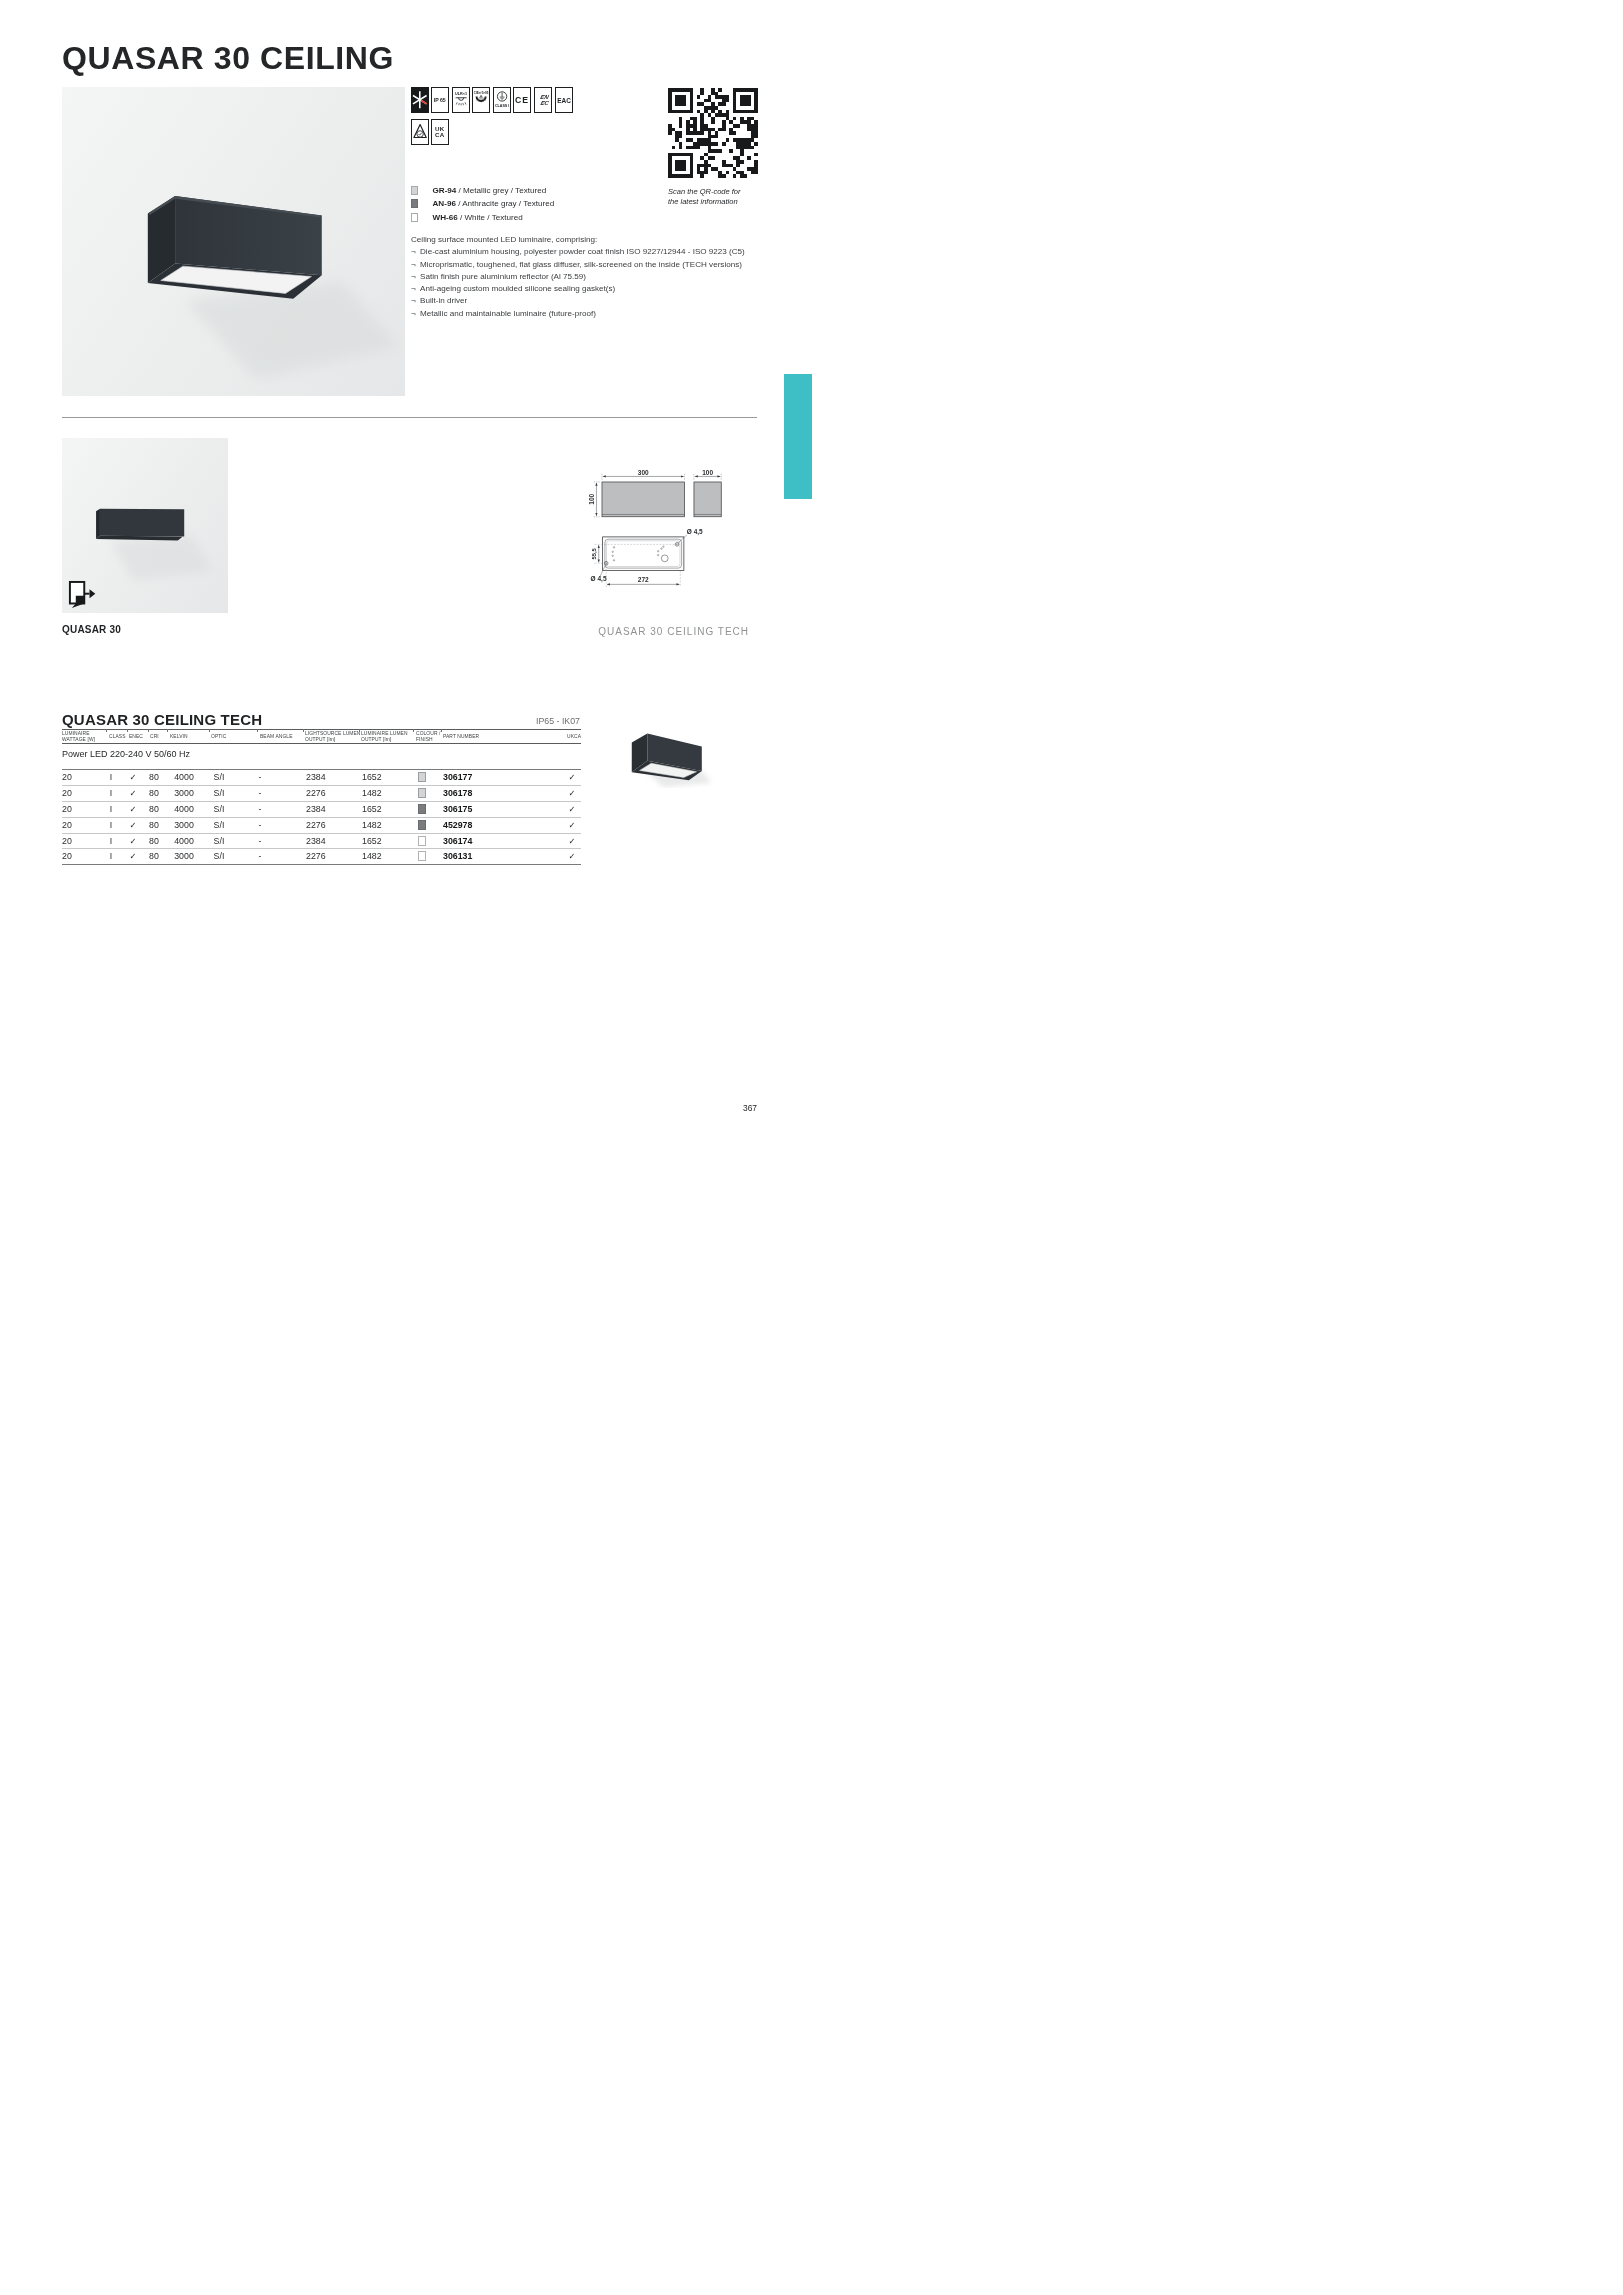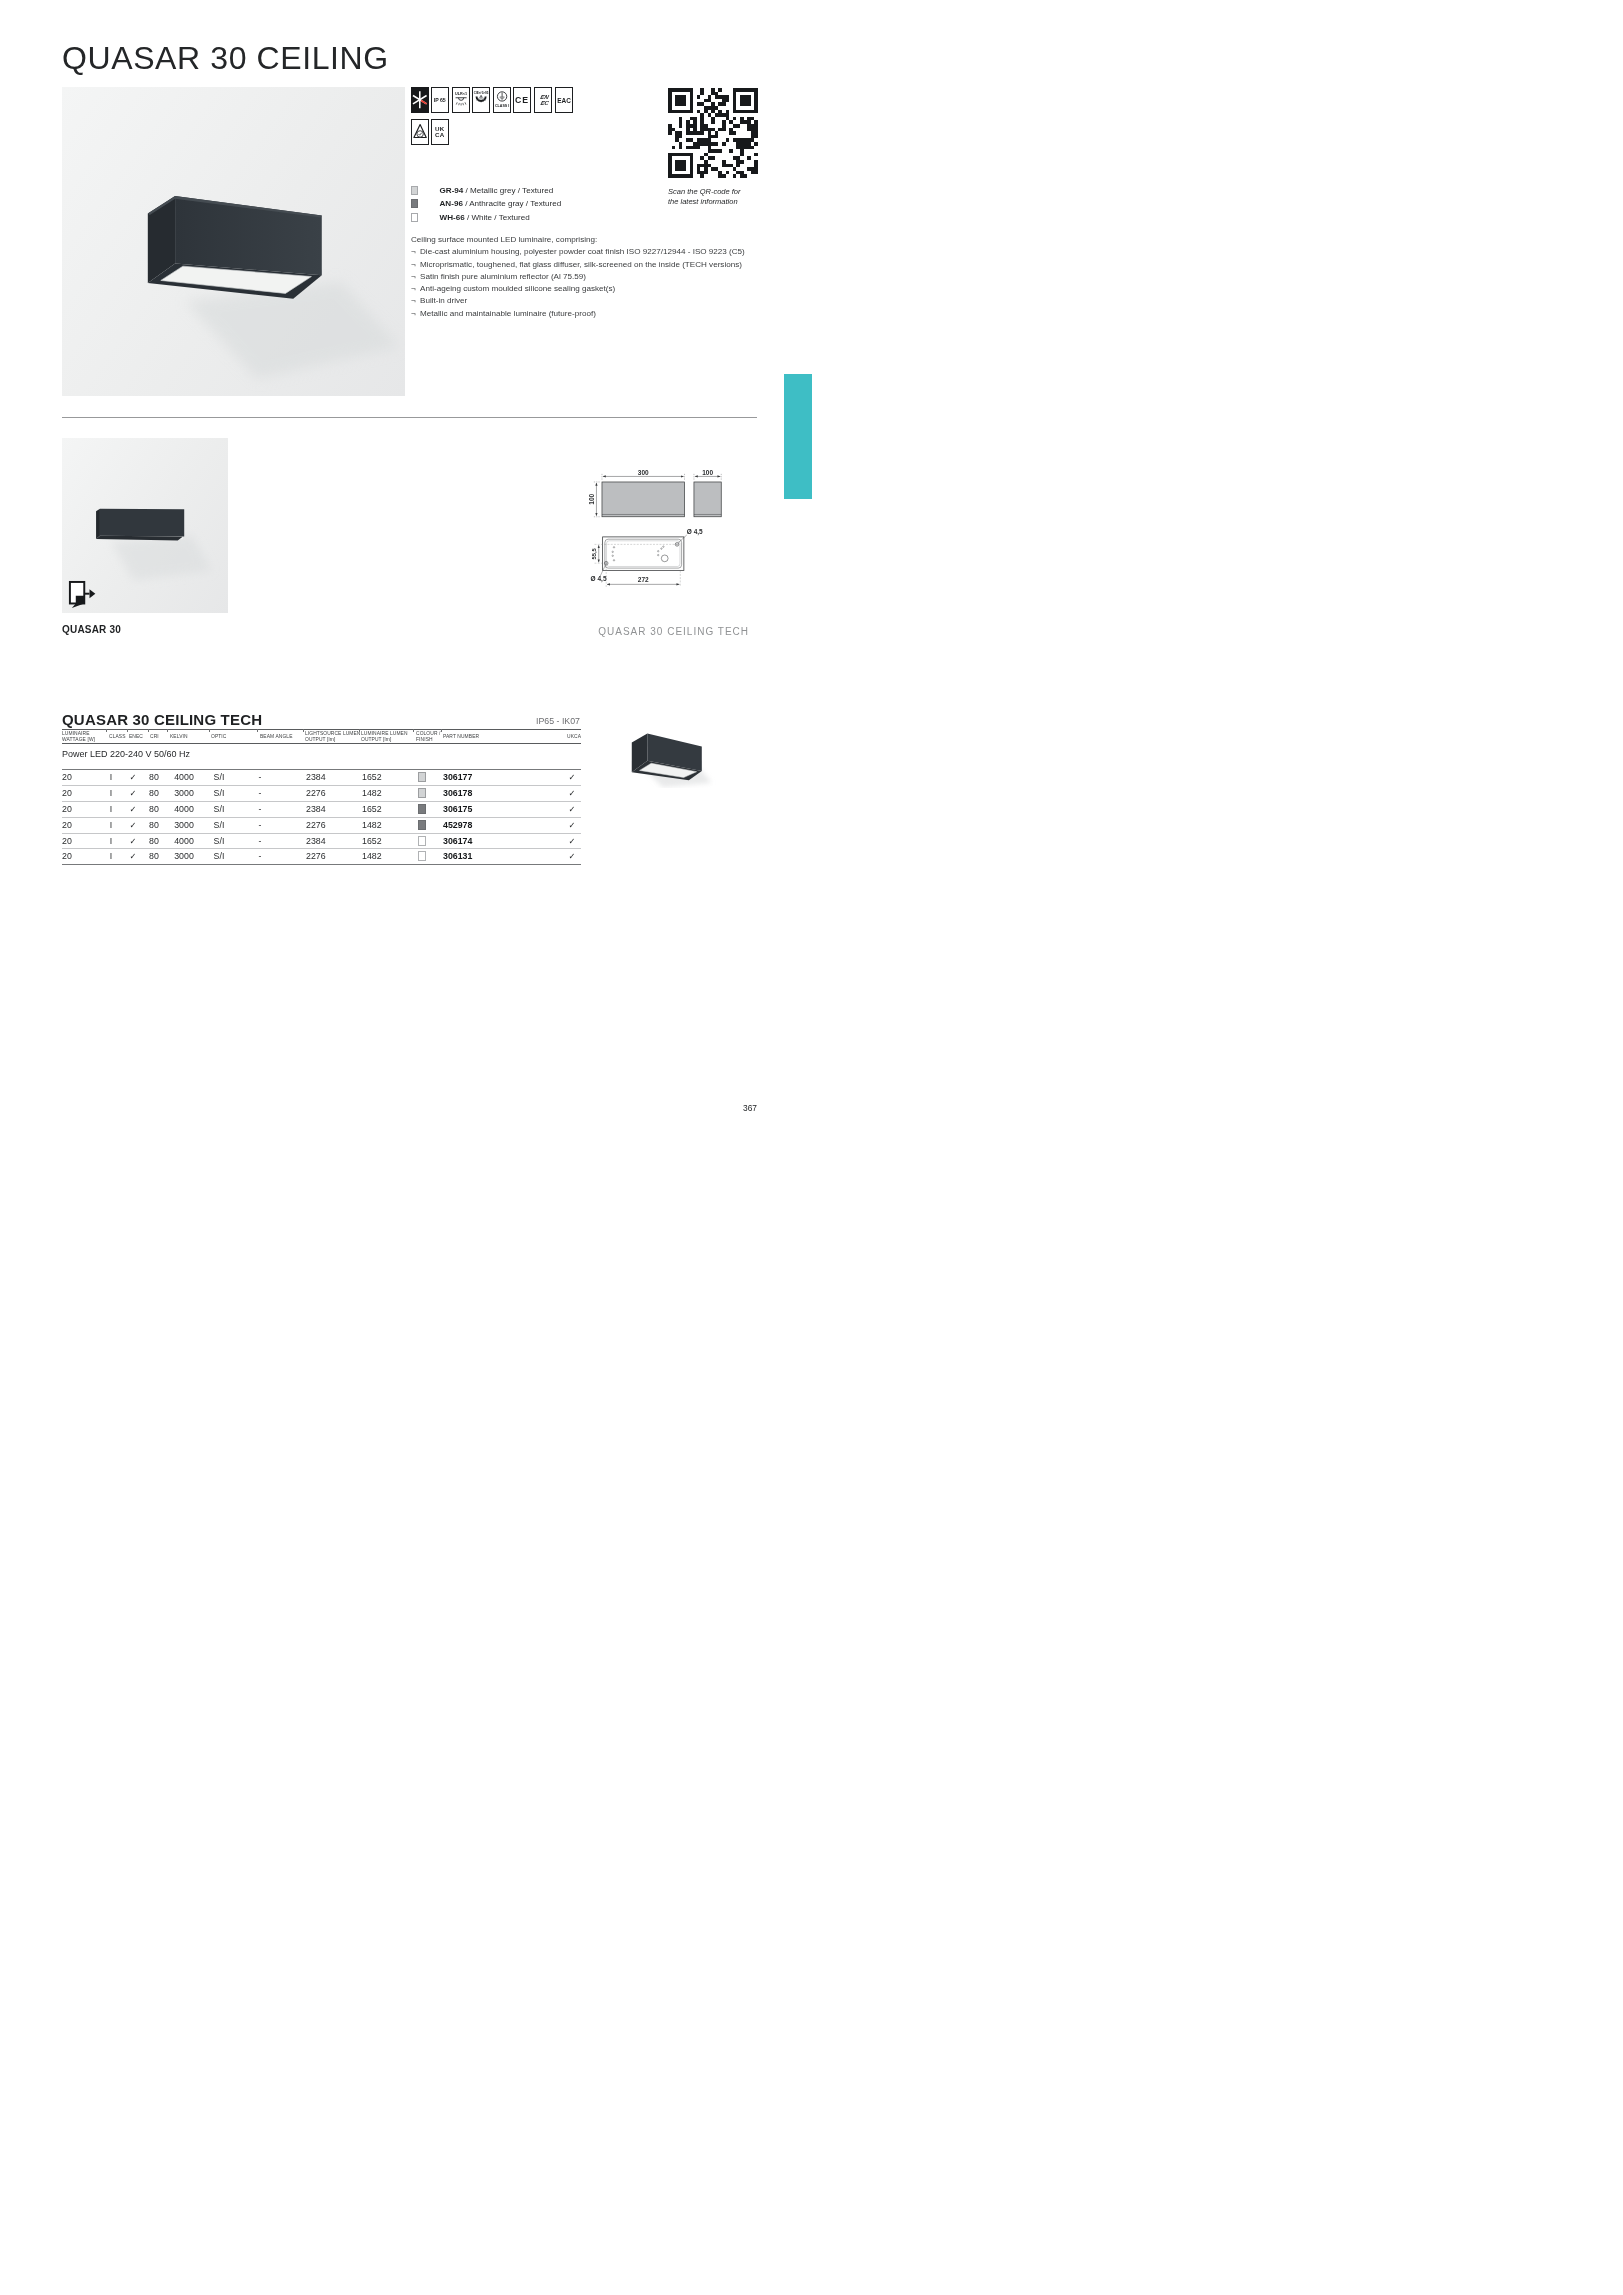--- a/index.html
+++ b/index.html
@@ -1,38 +1,38 @@
 <!DOCTYPE html>
 <html style="font-size:10.4px"><head>
 <meta charset="utf-8">
 <style>
   html,body{margin:0;padding:0;background:#ffffff;}
   .page{position:relative;width:812px;height:1148px;background:#fff;
         font-family:"Liberation Sans", sans-serif;color:#232527;overflow:hidden;}
   .abs{position:absolute;}
   
-  .page-title{left:62px;top:40px;font-size:32px;font-weight:400;letter-spacing:0.6px;color:#242628;}
+  .page-title{left:62px;top:40px;font-size:32px;font-weight:700;letter-spacing:0.6px;color:#242628;}
   
   .photo{background:linear-gradient(125deg,#f4f5f5 0%,#eceded 55%,#e6e7e8 100%);}
   .photo-main{left:62px;top:87px;width:343px;height:309px;}
   .photo-2{left:62px;top:438px;width:166px;height:175px;}
   
   .badge{position:absolute;width:17.5px;height:26px;border:0.8px solid #1d1f21;background:#fff;
          box-sizing:border-box;display:flex;flex-direction:column;align-items:center;justify-content:center;}
   .badge.black{background:#17191b;border-color:#17191b;}
   .badge .t{font-size:5.2px;font-weight:bold;color:#1d1f21;}
   .badge .tt{font-size:6.2px;font-weight:bold;line-height:6.2px;color:#1d1f21;letter-spacing:0.2px;}
   
   .qr-box{left:668px;top:88px;width:90px;height:90px;}
   .qr-caption{left:668px;top:187px;font-style:italic;font-size:7.5px;line-height:10.4px;color:#26282a;font-weight:500;}
   
   .finishes{left:411px;top:186px;width:273px;}
   .finish-row{position:absolute;left:0;height:9px;display:flex;align-items:center;}
   .finish-swatch{width:6.5px;height:9px;display:inline-block;box-sizing:border-box;}
-  .finish-text{margin-left:22px;font-size:8.1px;color:#2c2e30;white-space:nowrap;}
+  .finish-text{margin-left:15px;font-size:8.1px;color:#2c2e30;white-space:nowrap;}
   .finish-text b{font-weight:bold;color:#1f2123;}
   
   .description{left:411px;top:234px;width:343px;font-size:8.1px;line-height:12.3px;color:#3a3c3e;}
   .description ul{list-style:none;margin:0;padding:0;}
   .description li{position:relative;padding-left:9px;}
   .description li .marker{position:absolute;left:0;top:0;}
   
   .divider{left:62px;top:417px;width:695px;height:0.6px;background:#98999b;}
   .teal-tab{left:784px;top:374px;width:28px;height:125px;background:#3ebec5;}
   

